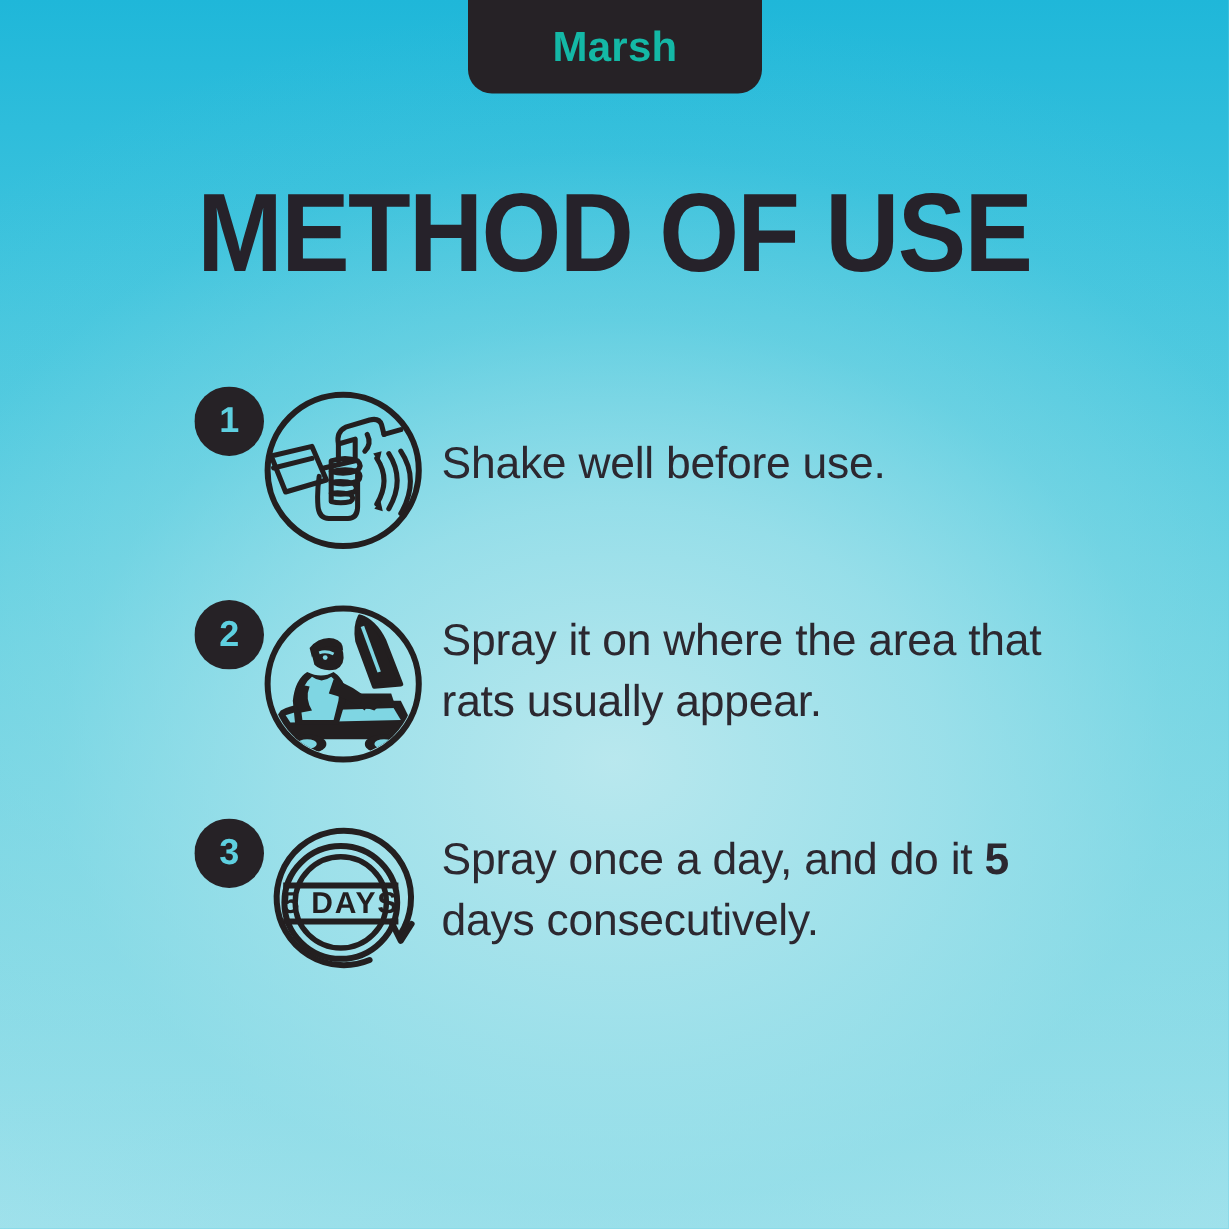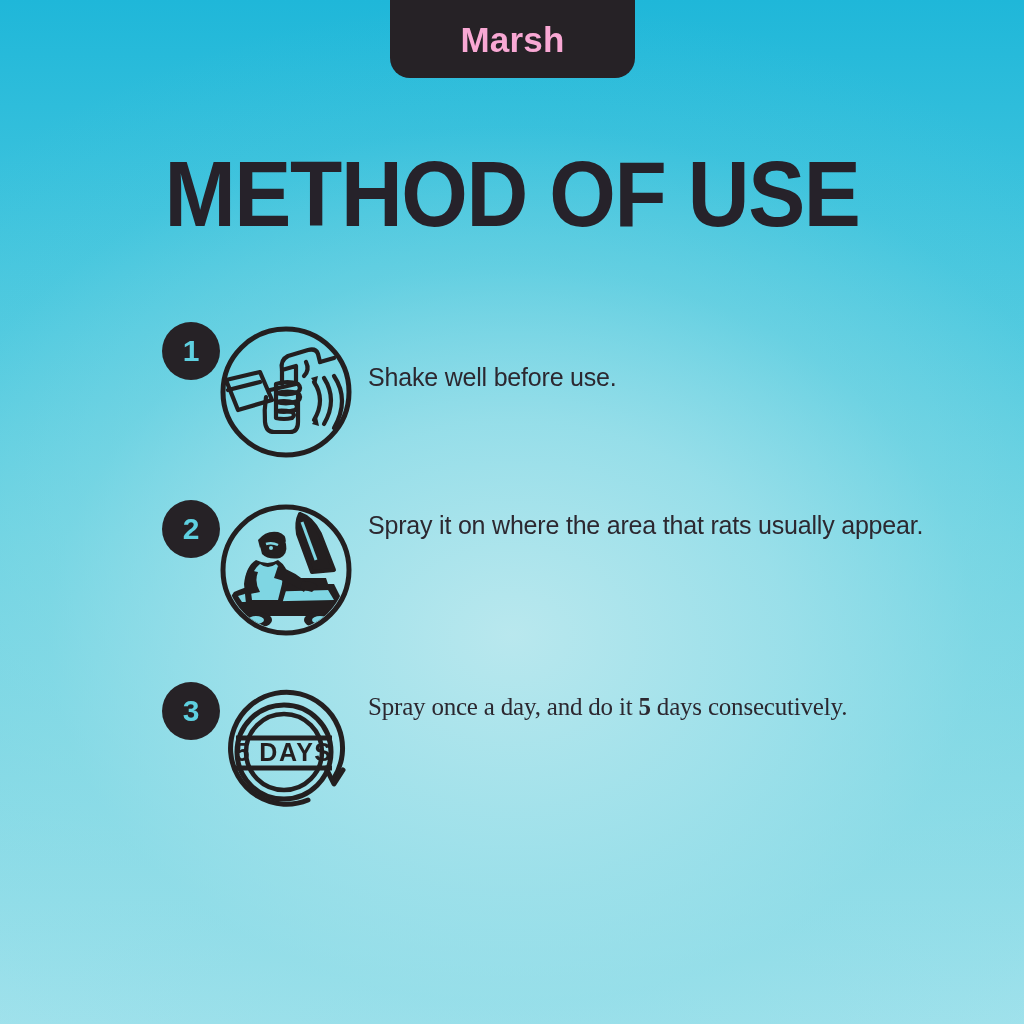--- a/index.html
+++ b/index.html
@@ -35,21 +35,21 @@
     height: 82px;
     background: #262226;
     border-radius: 0 0 20px 20px;
     display: flex;
     align-items: center;
     justify-content: center;
     box-sizing: border-box;
     padding-top: 4px;
   }
   .brand-tab-label {
-    color: #f9a8d4;
+    color: #14b8a6;
     font-family: "Liberation Sans", sans-serif;
     font-size: 35px;
     font-weight: bold;
     letter-spacing: 0.2px;
     line-height: 1;
   }
 
   
   .headline {
     position: absolute;
@@ -118,30 +118,30 @@
     font-family: "Liberation Sans", sans-serif;
     font-size: 30px;
     font-weight: bold;
     color: #5ed0e0;
     line-height: 1;
   }
 
   .step-text {
     color: #2c2830;
     font-family: "Liberation Sans", sans-serif;
-    font-size: 25px;
+    font-size: 37px;
     font-weight: 400;
     line-height: 1.38;
     letter-spacing: -0.2px;
     max-width: 560px;
     padding-left: 0px;
   }
   .step-1 .step-text { padding-top: 60px; }
   .step-2 .step-text { padding-top: 30px; }
-  .step-3 .step-text { padding-top: 30px; font-family: Liberation Serif, serif; }
+  .step-3 .step-text { padding-top: 30px; }
   .step-text b { font-weight: bold; }
 </style>
 </head>
 <body>
 
 <div id="poster">
 
   <div class="brand-tab">
     <span class="brand-tab-label">Marsh</span>
   </div>

